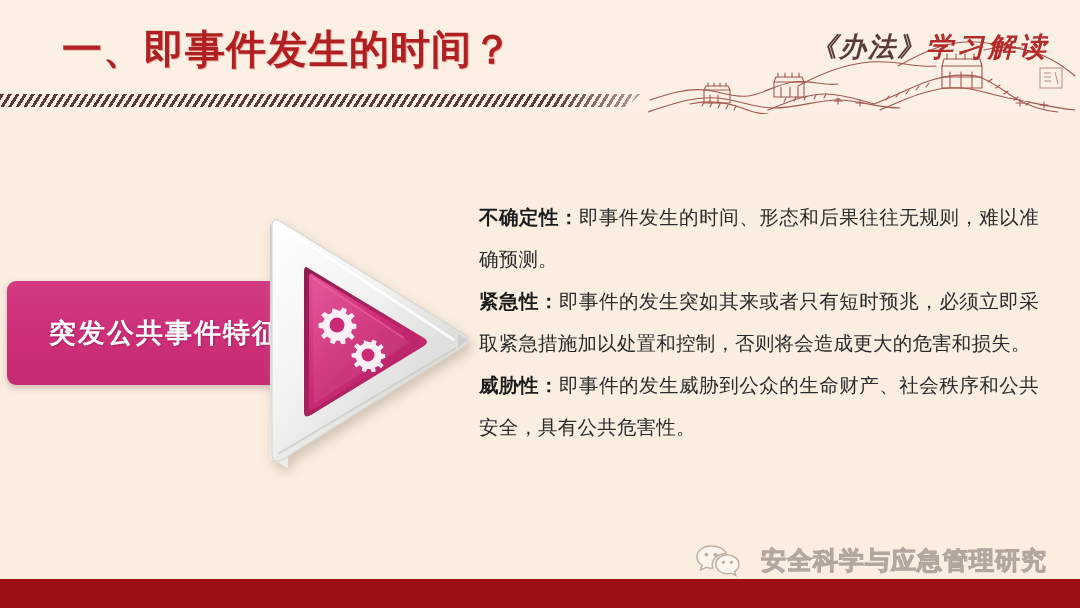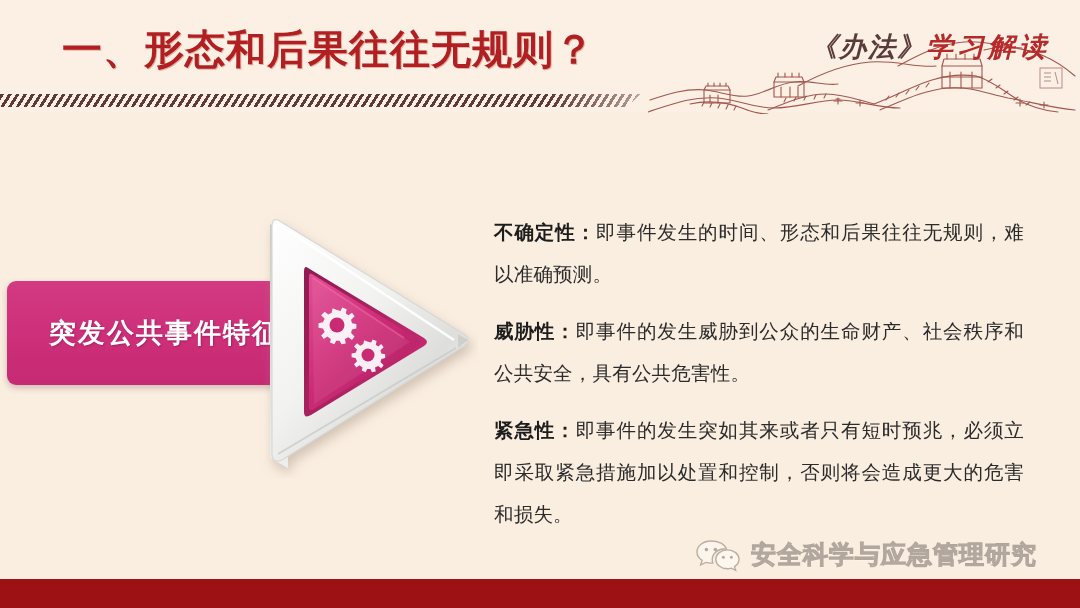--- a/index.html
+++ b/index.html
@@ -134,21 +134,21 @@
     left: 479px;
     top: 196px;
     width: 560px;
     font-size: 19.5px;
     line-height: 42px;
     color: #2b2b2b;
     text-align: justify;
     letter-spacing: 0.2px;
   }
   .body-text p {
-    margin: 15px;
+    margin: 0;
   }
   .body-text .lead {
     font-weight: bold;
     color: #1d1d1d;
   }
 
   
   .footer-bar {
     position: absolute;
     left: 0;
@@ -157,22 +157,22 @@
     height: 29px;
     background: #9d1115;
   }
 
   .watermark {
     position: absolute;
     left: 694px;
     top: 531px;
     height: 46px;
     display: flex;
-    align-items: center;
-    gap: 9px;
+    align-items: flex-end;
+    gap: 19px;
     opacity: 0.95;
   }
   .wechat-icon { width: 48px; height: 36px; }
   .wechat-icon svg { display: block; }
   .watermark-text {
     font-size: 25px;
     font-weight: bold;
     letter-spacing: 1px;
     white-space: nowrap;
     color: rgba(255,255,255,0.58);
@@ -180,21 +180,21 @@
     text-shadow: 0 1px 1px rgba(255,255,255,0.55);
   }
 </style>
 </head>
 <body>
 
 <div class="slide">
 
   <div class="header">
 
-    <div class="slide-title">一、形态和后果往往无规则？</div>
+    <div class="slide-title">一、即事件发生的时间？</div>
 
     <div class="hatch-strip"></div>
 
     <div class="wall-art">
       <svg width="428" height="110" viewBox="0 0 428 110">
         <g fill="none" stroke="#a3564f" stroke-width="1.1" stroke-linecap="round" stroke-linejoin="round">
 
           <path d="M2 96 C20 90 38 84 58 86 C74 88 86 94 100 92 C116 90 128 80 146 78 C162 76 176 82 190 80"></path>
           <path d="M150 82 C172 70 196 60 222 58 C248 56 268 64 288 62"></path>
           <path d="M250 62 C272 50 292 40 316 38 C338 36 356 44 374 44"></path>
@@ -314,22 +314,22 @@
             <path d="M0,-17 L4,-16 L6,-20 L11,-18 L10,-13 L13,-11 L17,-14 L20,-10 L16,-6 L17,-2 L22,-1 L22,4 L17,5 L16,9 L20,13 L17,17 L13,14 L9,16 L10,21 L5,22 L3,18 L-1,18 L-3,22 L-8,20 L-7,16 L-11,13 L-15,16 L-18,12 L-14,8 L-16,4 L-21,3 L-21,-2 L-16,-3 L-14,-7 L-18,-11 L-14,-15 L-10,-12 L-6,-14 L-5,-19 Z" transform="scale(0.78)"></path>
             <circle cx="0" cy="0" r="6.5" fill="#c92a72"></circle>
           </g>
         </g>
       </g>
     </svg>
   </div>
 
   <div class="body-text">
     <p><span class="lead">不确定性：</span><span>即事件发生的时间、形态和后果往往无规则，难以准确预测。</span></p>
+    <p><span class="lead">紧急性：</span><span>即事件的发生突如其来或者只有短时预兆，必须立即采取紧急措施加以处置和控制，否则将会造成更大的危害和损失。</span></p>
     <p><span class="lead">威胁性：</span><span>即事件的发生威胁到公众的生命财产、社会秩序和公共安全，具有公共危害性。</span></p>
-    <p><span class="lead">紧急性：</span><span>即事件的发生突如其来或者只有短时预兆，必须立即采取紧急措施加以处置和控制，否则将会造成更大的危害和损失。</span></p>
   </div>
 
   <div class="watermark">
     <span class="wechat-icon">
       <svg width="48" height="36" viewBox="0 0 48 36">
         <g fill="none" stroke="rgba(150,132,118,0.65)" stroke-width="1.4">
           <path d="M17 5 C9 5 3 10 3 16 C3 19.4 5 22.4 8.2 24.3 L6.6 29 L12 26.4 C13.6 26.9 15.3 27.1 17 27.1 C17.6 27.1 18.2 27.1 18.8 27 C18.4 25.9 18.2 24.8 18.2 23.6 C18.2 17.5 24.2 12.7 31.3 12.7 C31.6 12.7 31.9 12.7 32.2 12.7 C31 8.3 24.7 5 17 5 Z" fill="rgba(255,255,255,0.45)"></path>
           <path d="M45 23.3 C45 18.1 39.8 13.9 33.4 13.9 C27 13.9 21.8 18.1 21.8 23.3 C21.8 28.6 27 32.8 33.4 32.8 C34.8 32.8 36.1 32.6 37.4 32.2 L41.7 34.3 L40.5 30.6 C43.2 28.9 45 26.3 45 23.3 Z" fill="rgba(255,255,255,0.55)"></path>
         </g>
         <g fill="rgba(150,132,118,0.7)">

